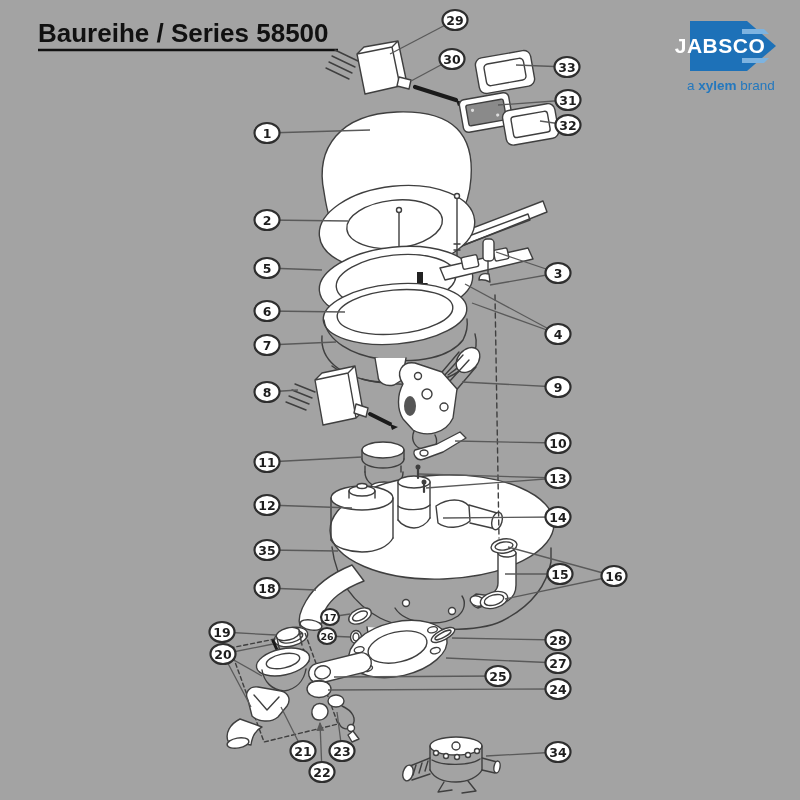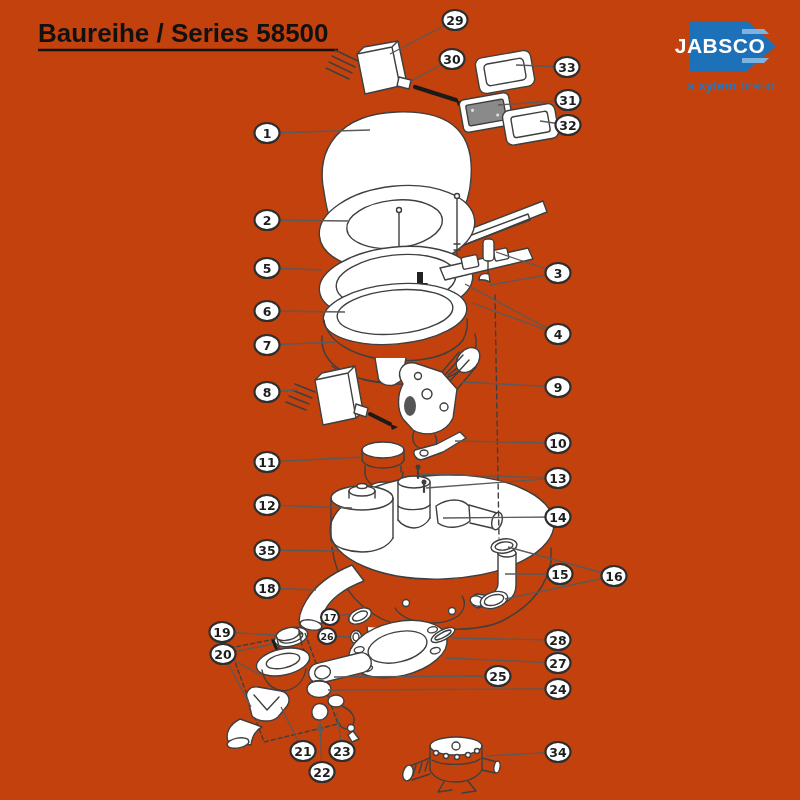--- a/index.html
+++ b/index.html
@@ -1,16 +1,16 @@
 <!DOCTYPE html>
 <html><head>
 <meta charset="utf-8">
 <style>
   html,body{margin:0;padding:0;background:#ffffff;}
-  .page{position:relative;width:800px;height:800px;background:#c2410c;overflow:hidden;
+  .page{position:relative;width:800px;height:800px;background:#a3a3a3;overflow:hidden;
         font-family:"Liberation Sans",sans-serif;}
   svg{display:block;}
   .title{font-family:"Liberation Sans",sans-serif;font-size:26px;font-weight:bold;fill:#111;}
   .logo-text{font-family:"Liberation Sans",sans-serif;font-size:21px;font-weight:bold;
              fill:#ffffff;letter-spacing:0.5px;text-anchor:middle;}
   .tagline{font-family:"Liberation Sans",sans-serif;font-size:13.5px;}
   .tagline .bold{font-weight:bold;}
   #art path,#art rect,#art ellipse,#art circle,#art line{vector-effect:none;}
   .leader{stroke:#5a5a5a;stroke-width:1.3;fill:none;}
   .bubble{fill:#ffffff;stroke:#2e2e2e;stroke-width:2.2;}

